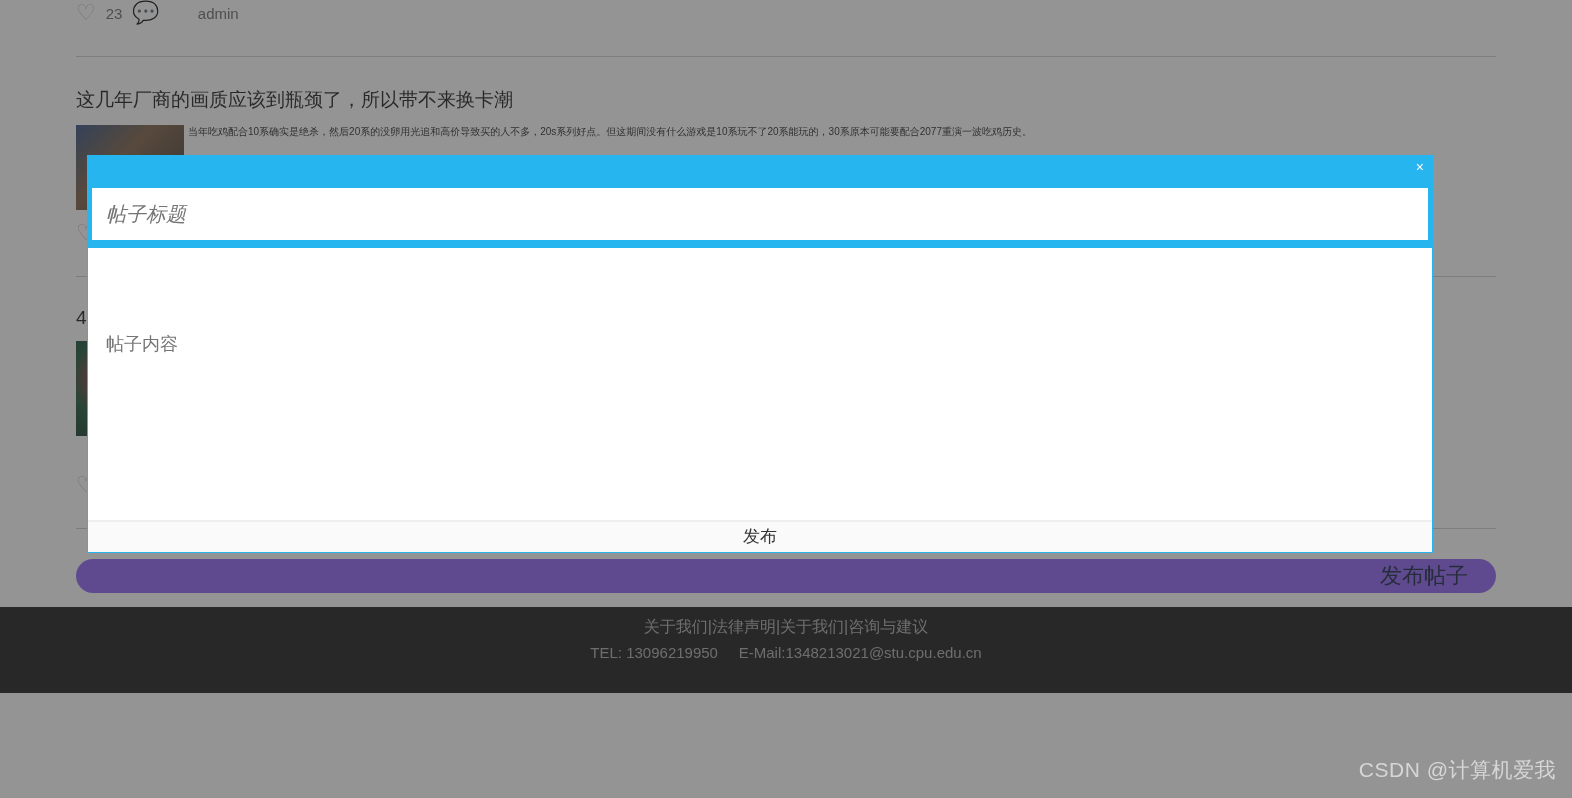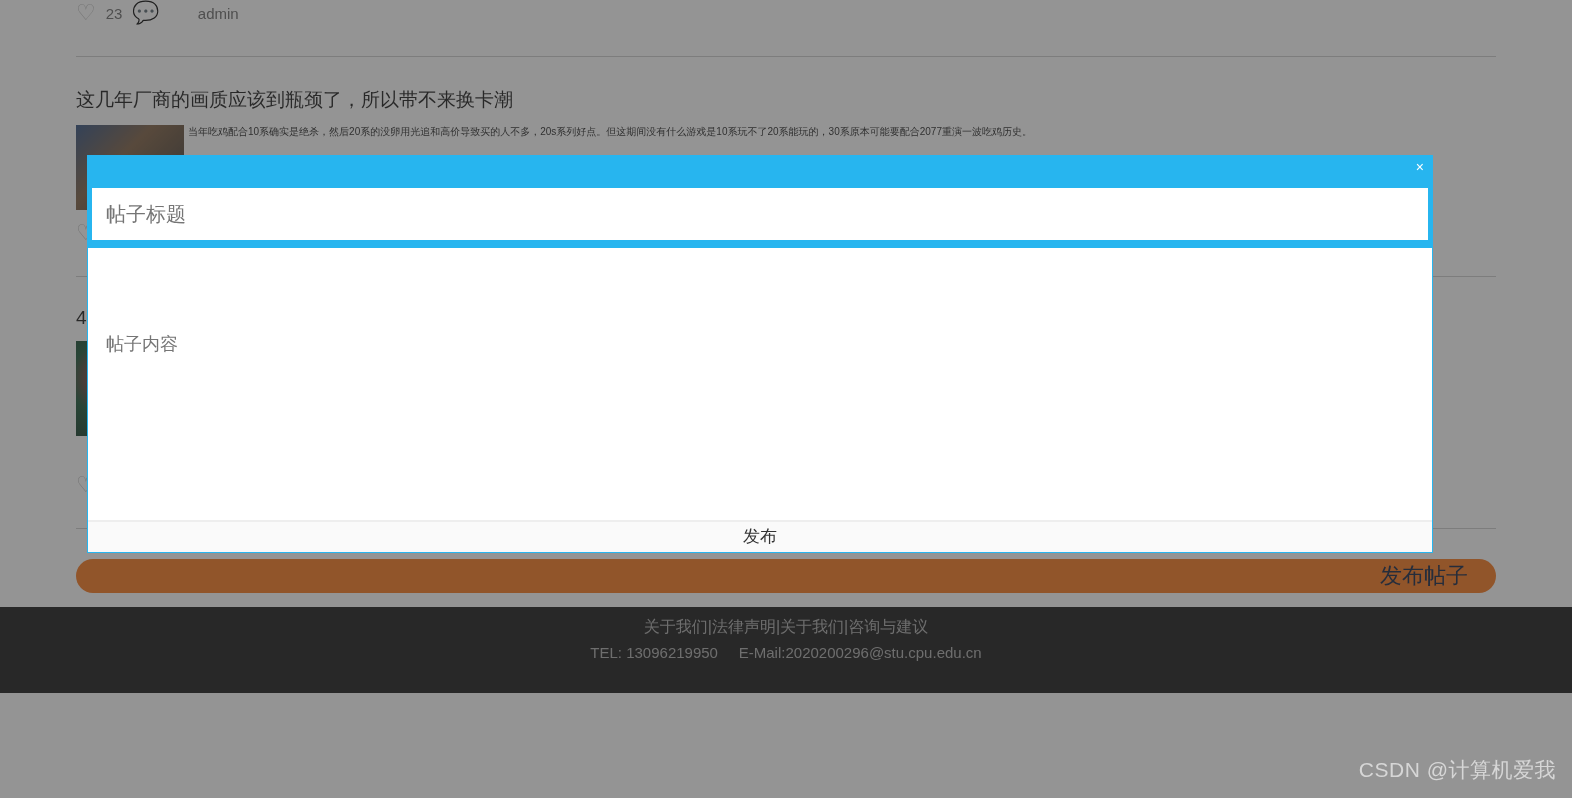--- a/index.html
+++ b/index.html
@@ -7,31 +7,31 @@
   .page{width:1572px;position:relative;}
   .content{width:1440px;margin:0 auto;}
   .post-meta{display:flex;align-items:center;gap:10px;padding:0 10px;color:#666;font-size:15px;}
   .heart-icon,.comment-icon{color:#bbb;font-size:22px;}
   .divider{height:1px;background:#ccc;margin:30px 10px;}
   .post-title{font-size:19px;color:#111;margin:0 10px 12px 10px;}
   .post-row{display:flex;align-items:flex-start;margin:0 10px;}
   .thumb{width:108px;height:85px;background:linear-gradient(135deg,#2a4a7a 0%,#7a5a3c 40%,#2a2a2a 100%);flex:0 0 108px;}
   .thumb2{width:108px;height:95px;background:radial-gradient(circle at 30% 40%,#d02040 0%,#105030 40%,#081812 100%);flex:0 0 108px;}
   .post-body{font-size:10px;color:#222;margin-left:4px;}
-  .bigbtn{margin:22px 10px 6px 10px;height:34px;border-radius:17px;background:#f97316;color:#0b1b3a;display:flex;align-items:center;justify-content:flex-end;padding-right:28px;font-size:22px;}
+  .bigbtn{margin:22px 10px 6px 10px;height:34px;border-radius:17px;background:#8b5cf6;color:#0b1b3a;display:flex;align-items:center;justify-content:flex-end;padding-right:28px;font-size:22px;}
   .footer{margin-top:14px;height:86px;background:#111;color:#aaa;text-align:center;font-size:16px;padding-top:10px;box-sizing:border-box;}
   .footer .row2{margin-top:6px;font-size:15px;}
   
   .mask{position:absolute;inset:0;background:rgba(60,60,60,.55);}
   
   .modal{position:absolute;left:88px;top:156px;width:1344px;background:#fff;z-index:10;box-shadow:0 0 0 1px #27b5ef;}
   .modal-bar{height:30px;background:#27b5ef;position:relative;}
   .close{position:absolute;right:8px;top:3px;color:#fff;font-size:14px;cursor:pointer;}
   .title-wrap{padding:2px 4px;background:#27b5ef;}
-  .title-input{width:100%;height:52px;border:none;outline:none;font-size:20px;color:#888;padding:0 14px;box-sizing:border-box;}
+  .title-input{width:100%;height:52px;border:none;outline:none;font-size:20px;color:#888;padding:0 14px;box-sizing:border-box;font-style:italic;}
   .blue-sep{height:6px;background:#27b5ef;}
   .scroll-area{position:relative;height:272px;overflow-y:scroll;border-bottom:1px solid #eee;}
   .content-ta{width:1308px;min-height:220px;border:none;outline:none;resize:none;margin:12px 12px 0 12px;font-size:18px;color:#888;padding:72px 6px 6px 6px;font-family:inherit;box-sizing:border-box;}
   .file-row{display:flex;align-items:center;gap:10px;padding:4px 6px 12px 6px;font-size:17px;color:#333;}
   .choose-btn{background:#f2f2f2;border:1px solid #999;padding:4px 10px;font-size:17px;cursor:pointer;border-radius:2px;}
   .publish{height:30px;background:#fafafa;text-align:center;font-size:17px;color:#333;line-height:30px;border-top:1px solid #eee;cursor:pointer;}
   .watermark{position:absolute;right:16px;bottom:14px;color:#d6d6d6;font-size:21px;z-index:20;letter-spacing:.5px;}
 </style>
 </head>
 <body>
@@ -70,21 +70,21 @@
     <div class="bigbtn">
       <span>发布帖子</span>
     </div>
   </div>
 
   <div class="footer">
     <div>关于我们|法律声明|关于我们|咨询与建议</div>
     <div class="row2">
       <span>TEL: </span><span>13096219950</span>
       &nbsp;&nbsp;&nbsp;
-      <span>E-Mail:</span><span>2020200296@stu.cpu.edu.cn</span>
+      <span>E-Mail:</span><span>1348213021@stu.cpu.edu.cn</span>
     </div>
   </div>
 </div>
 
 <div class="mask"></div>
 
 <div class="modal">
   <div class="modal-bar">
     <span class="close">×</span>
   </div>

